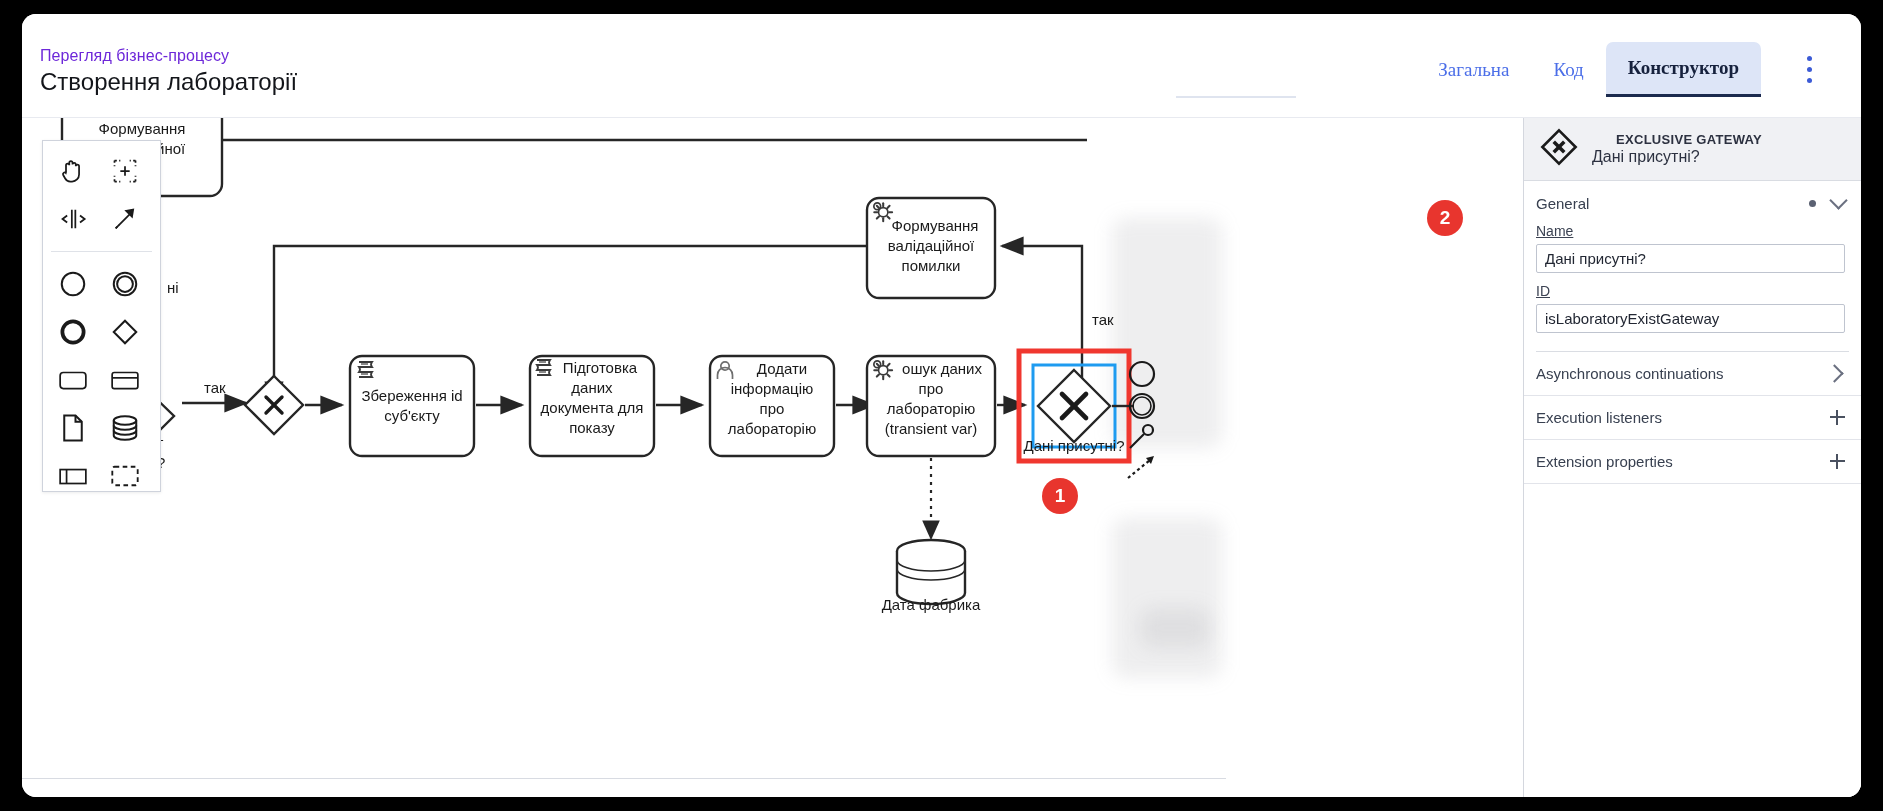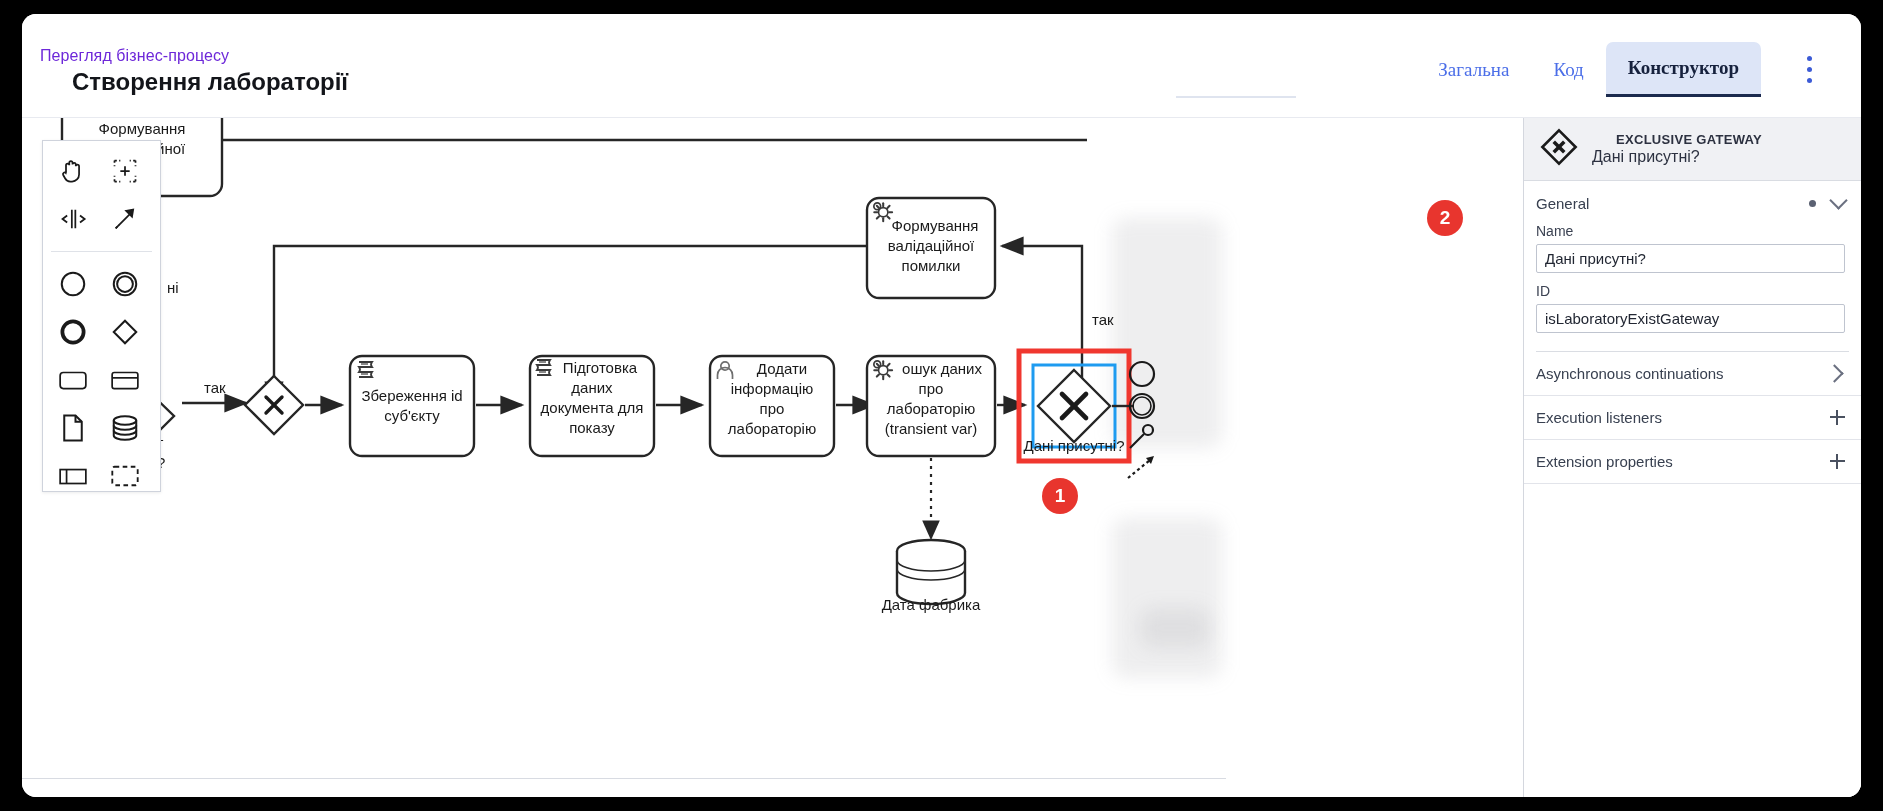--- a/index.html
+++ b/index.html
@@ -22,21 +22,21 @@
     position:absolute; left:0; top:0; width:100%; height:104px;
     background:#ffffff;
     border-bottom:1px solid #e8eaf0;
   }
   .crumb {
     position:absolute; left:18px; top:33px;
     font-size:16px; color:#6d28d9; letter-spacing:.1px;
   }
   .page-title {
     position:absolute; left:18px; top:54px;
-    font-size:24px; font-weight:bold; color:#13151a;margin-left:32px;
+    font-size:24px; font-weight:normal; color:#13151a;
   }
   .tabs {
     position:absolute; right:100px; top:28px;
     display:flex; align-items:stretch; height:55px;font-family:Liberation Serif, serif;
   }
   .tab {
     display:flex; align-items:center; justify-content:center;
     padding:0 22px; font-size:19px; color:#4b6ee8; cursor:pointer;
     border-radius:7px 7px 0 0;
   }
@@ -101,21 +101,21 @@
     display:flex; align-items:flex-end; justify-content:space-between;
     padding:13px 16px 11px 12px;
   }
   .sect-title { font-size:15px; color:#384050; }
   .sect-ctrl { display:flex; align-items:center; gap:16px; }
   .dot { width:7px; height:7px; border-radius:50%; background:#5b6172; }
   .chev { width:13px; height:13px; border-right:2px solid #6a7080; border-bottom:2px solid #6a7080; }
   .chev.down { transform:rotate(45deg); margin-bottom:5px; }
   .chev.right { transform:rotate(-45deg); margin-right:4px; }
   .field { padding:0 16px 10px 12px; }
-  .field label { display:block; font-size:14px; color:#3b4252; margin-bottom:5px; }
+  .field label { display:block; font-size:14px; color:#3b4252; margin-bottom:5px;text-decoration:underline; }
   .field input {
     width:100%; height:29px; padding:3px 8px;
     font-size:15px; font-family:"Liberation Sans", sans-serif;
     color:#222733; background:#ffffff;
     border:1px solid #bfc4cf; border-radius:2px; outline:none;
   }
   .divider { height:1px; background:#dadde3; margin:8px 12px 0 12px; }
   .acc-row {
     display:flex; align-items:center; justify-content:space-between;
     padding:13px 16px 13px 12px;

